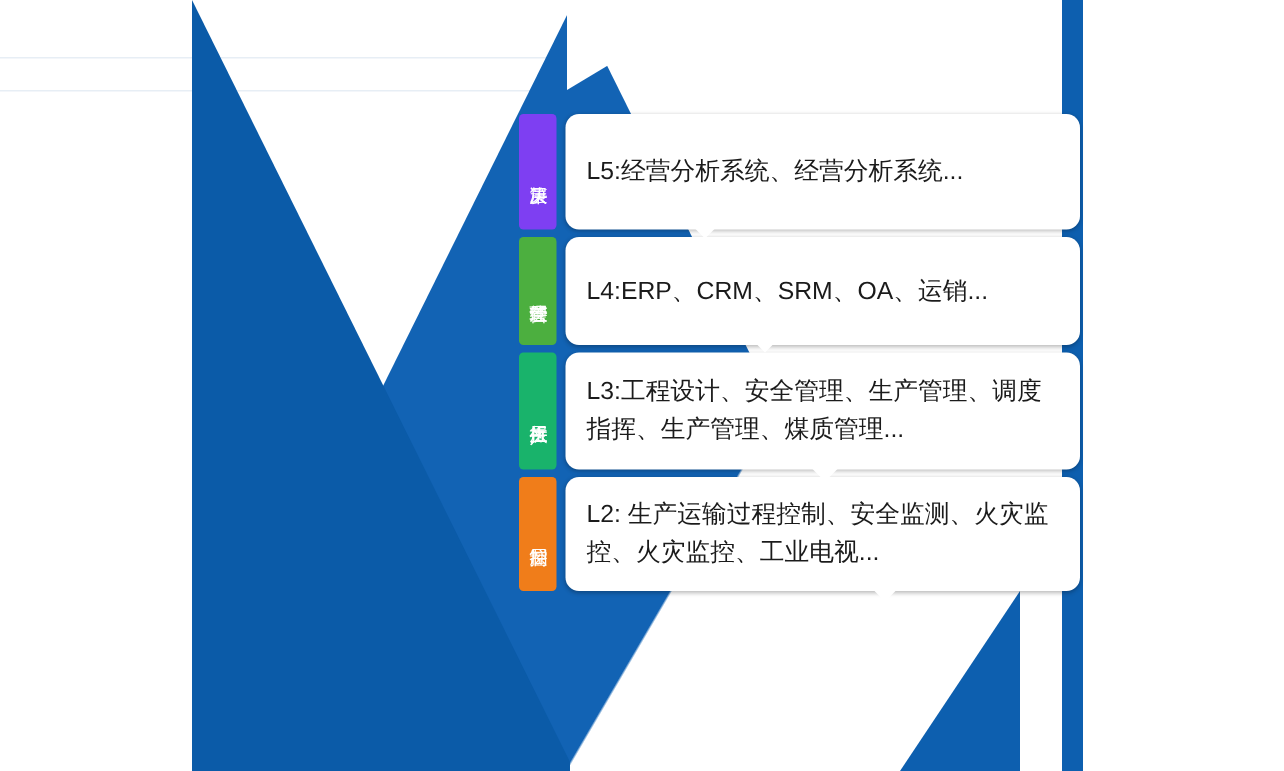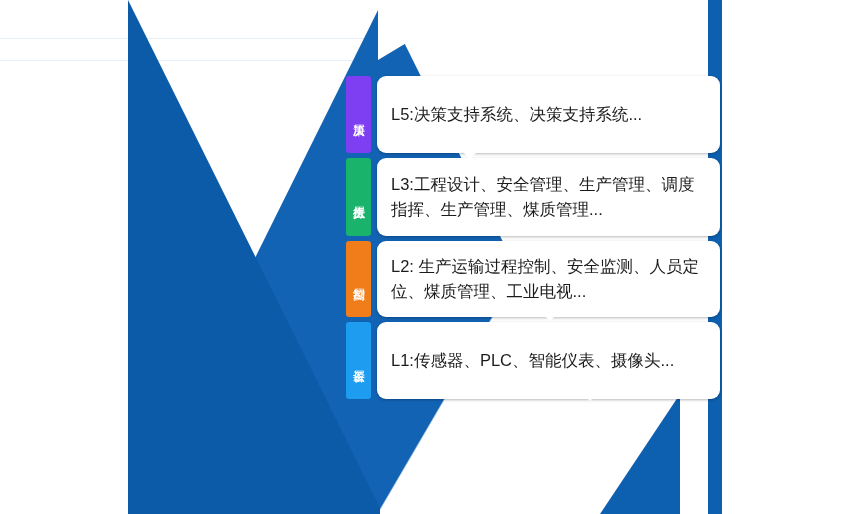--- a/index.html
+++ b/index.html
@@ -181,51 +181,51 @@
   <div class="blue-strip" style="left:708px;"></div>
   <div class="blue-corner"></div>
 
   <div class="layers">
 
     <div class="layer h-77">
       <div class="layer-tag" style="background:#7e3ff2;">
         <span>决策层</span>
       </div>
       <div class="layer-box">
-        <span>L5:决策支持系统、决策支持系统...</span>
-      </div>
-    </div>
-
+        <span>L5:经营分析系统、经营分析系统...</span>
+      </div>
+    </div>
+
+    <div class="layer h-72">
+      <div class="layer-tag" style="background:#4caf3f;">
+        <span>经营管理层</span>
+      </div>
+      <div class="layer-box">
+        <span>L4:ERP、CRM、SRM、OA、运销...</span>
+      </div>
+    </div>
 
     <div class="layer h-78">
       <div class="layer-tag" style="background:#19b36b;">
         <span>生产执行层</span>
       </div>
       <div class="layer-box">
         <span>L3:工程设计、安全管理、生产管理、调度指挥、生产管理、煤质管理...</span>
       </div>
     </div>
 
     <div class="layer h-76">
       <div class="layer-tag" style="background:#f07d1a;">
         <span>控制层</span>
       </div>
       <div class="layer-box">
-        <span>L2: 生产运输过程控制、安全监测、人员定位、煤质管理、工业电视...</span>
-      </div>
-    </div>
-
-    <div class="layer h-77">
-      <div class="layer-tag" style="background:#1e9cf0;">
-        <span>设备层</span>
-      </div>
-      <div class="layer-box">
-        <span>L1:传感器、PLC、智能仪表、摄像头...</span>
-      </div>
-    </div>
+        <span>L2: 生产运输过程控制、安全监测、火灾监控、火灾监控、工业电视...</span>
+      </div>
+    </div>
+
 
   </div>
 
   <div class="sep-arrow" style="left:461px; top:150px;"></div>
   <div class="sep-arrow" style="left:501px; top:226px;"></div>
   <div class="sep-arrow" style="left:541px; top:312px;"></div>
   <div class="sep-arrow" style="left:581px; top:392px;"></div>
 
 </div>
 

